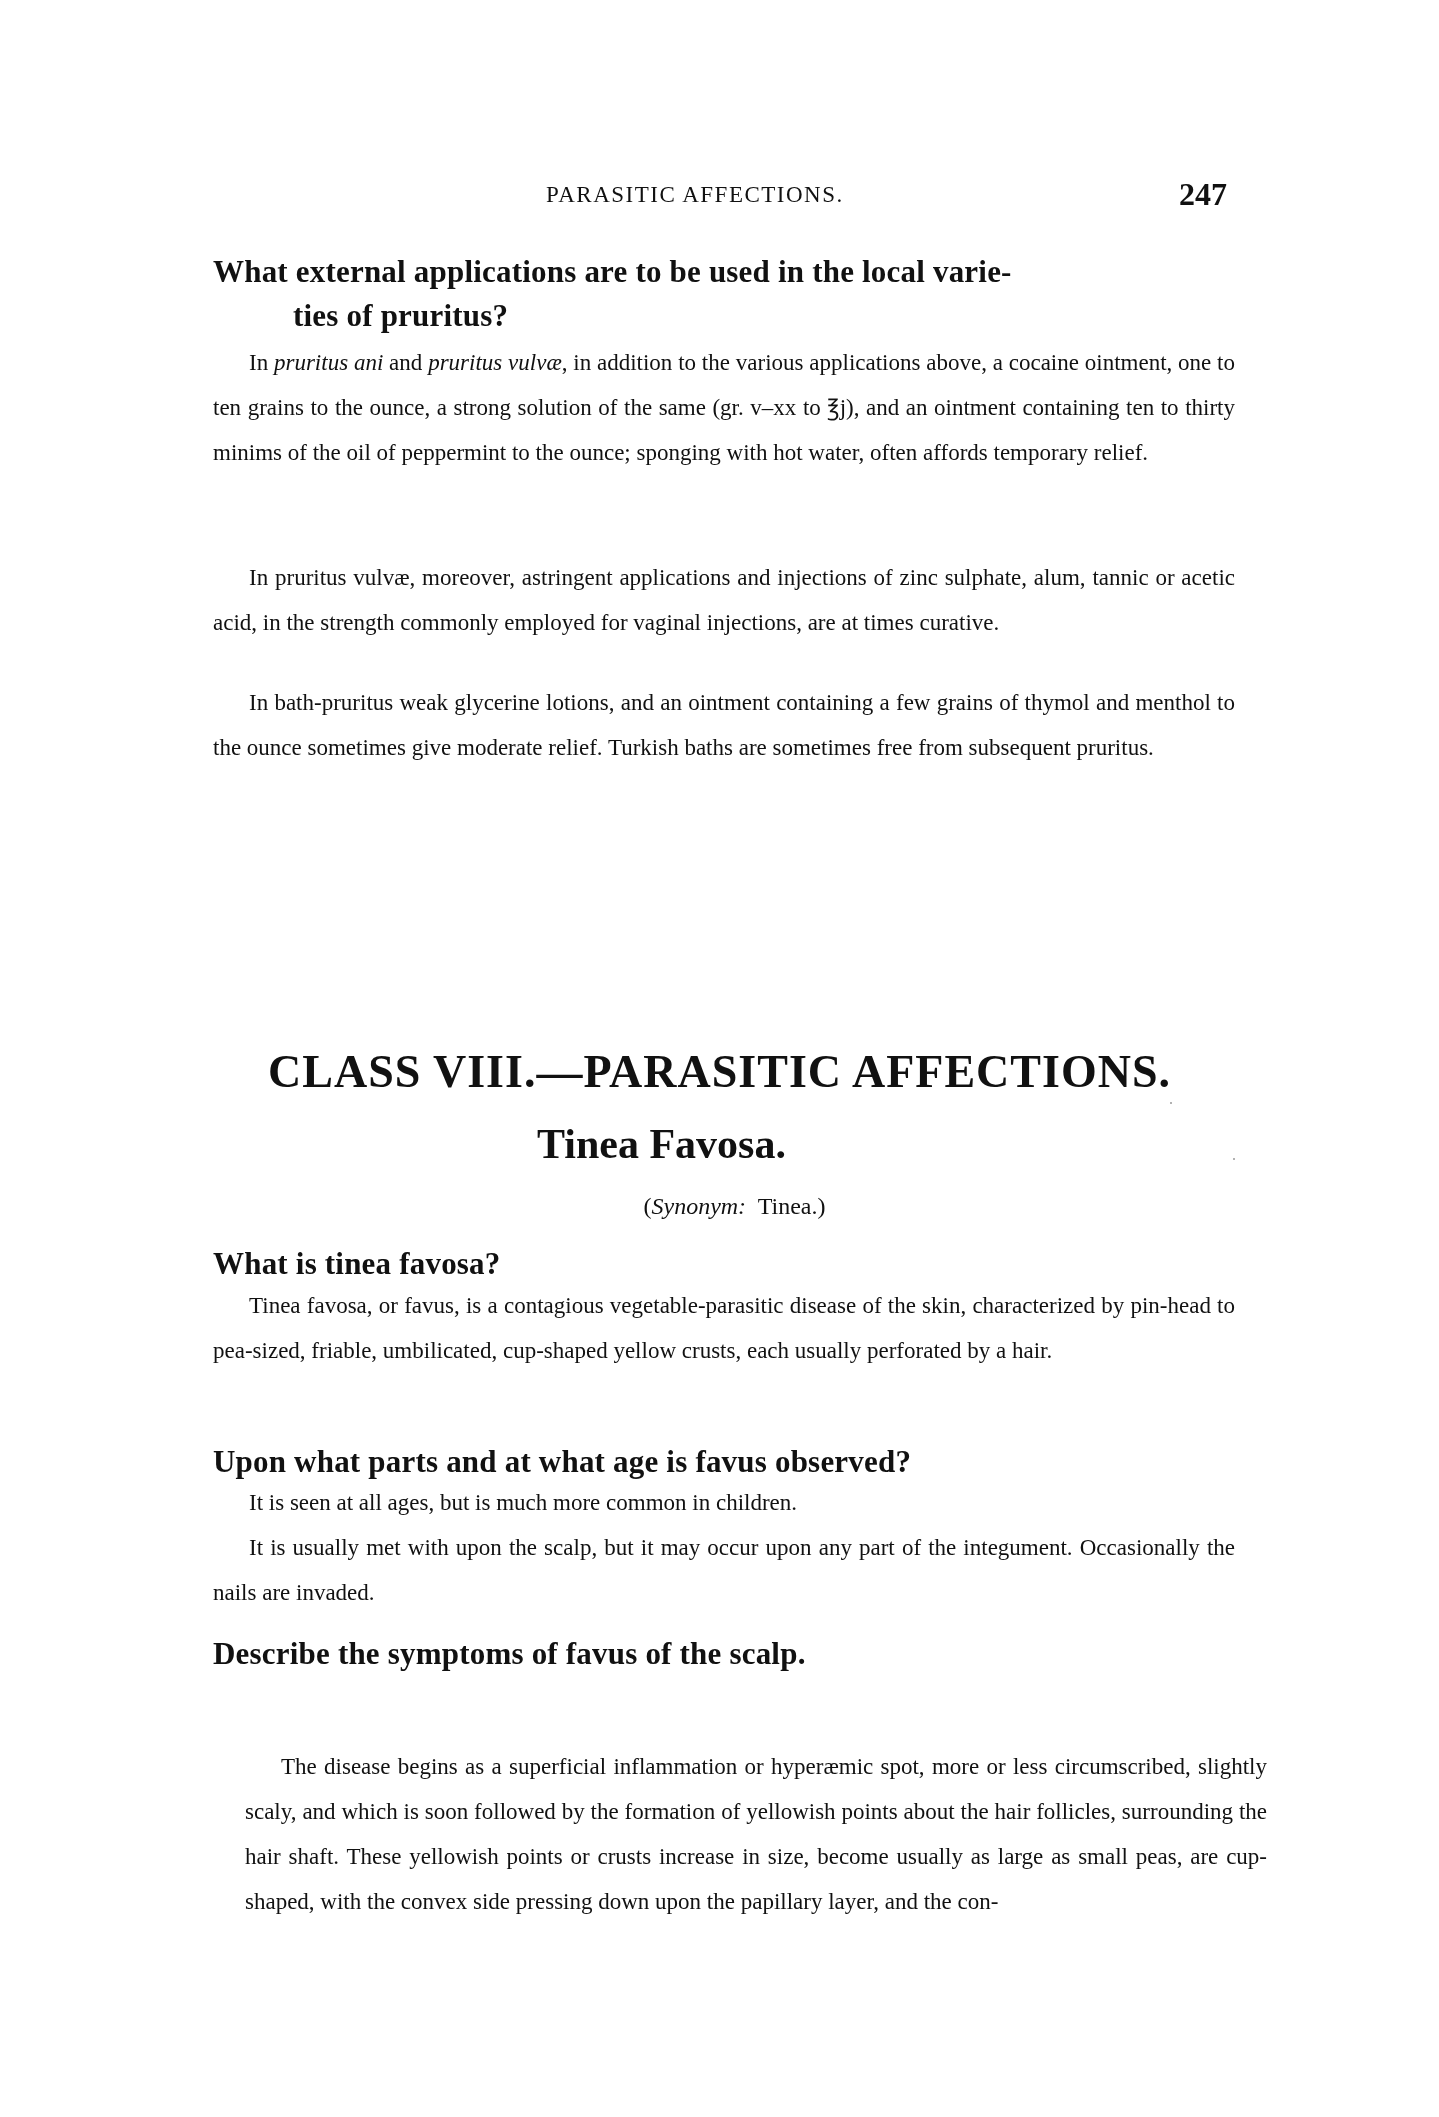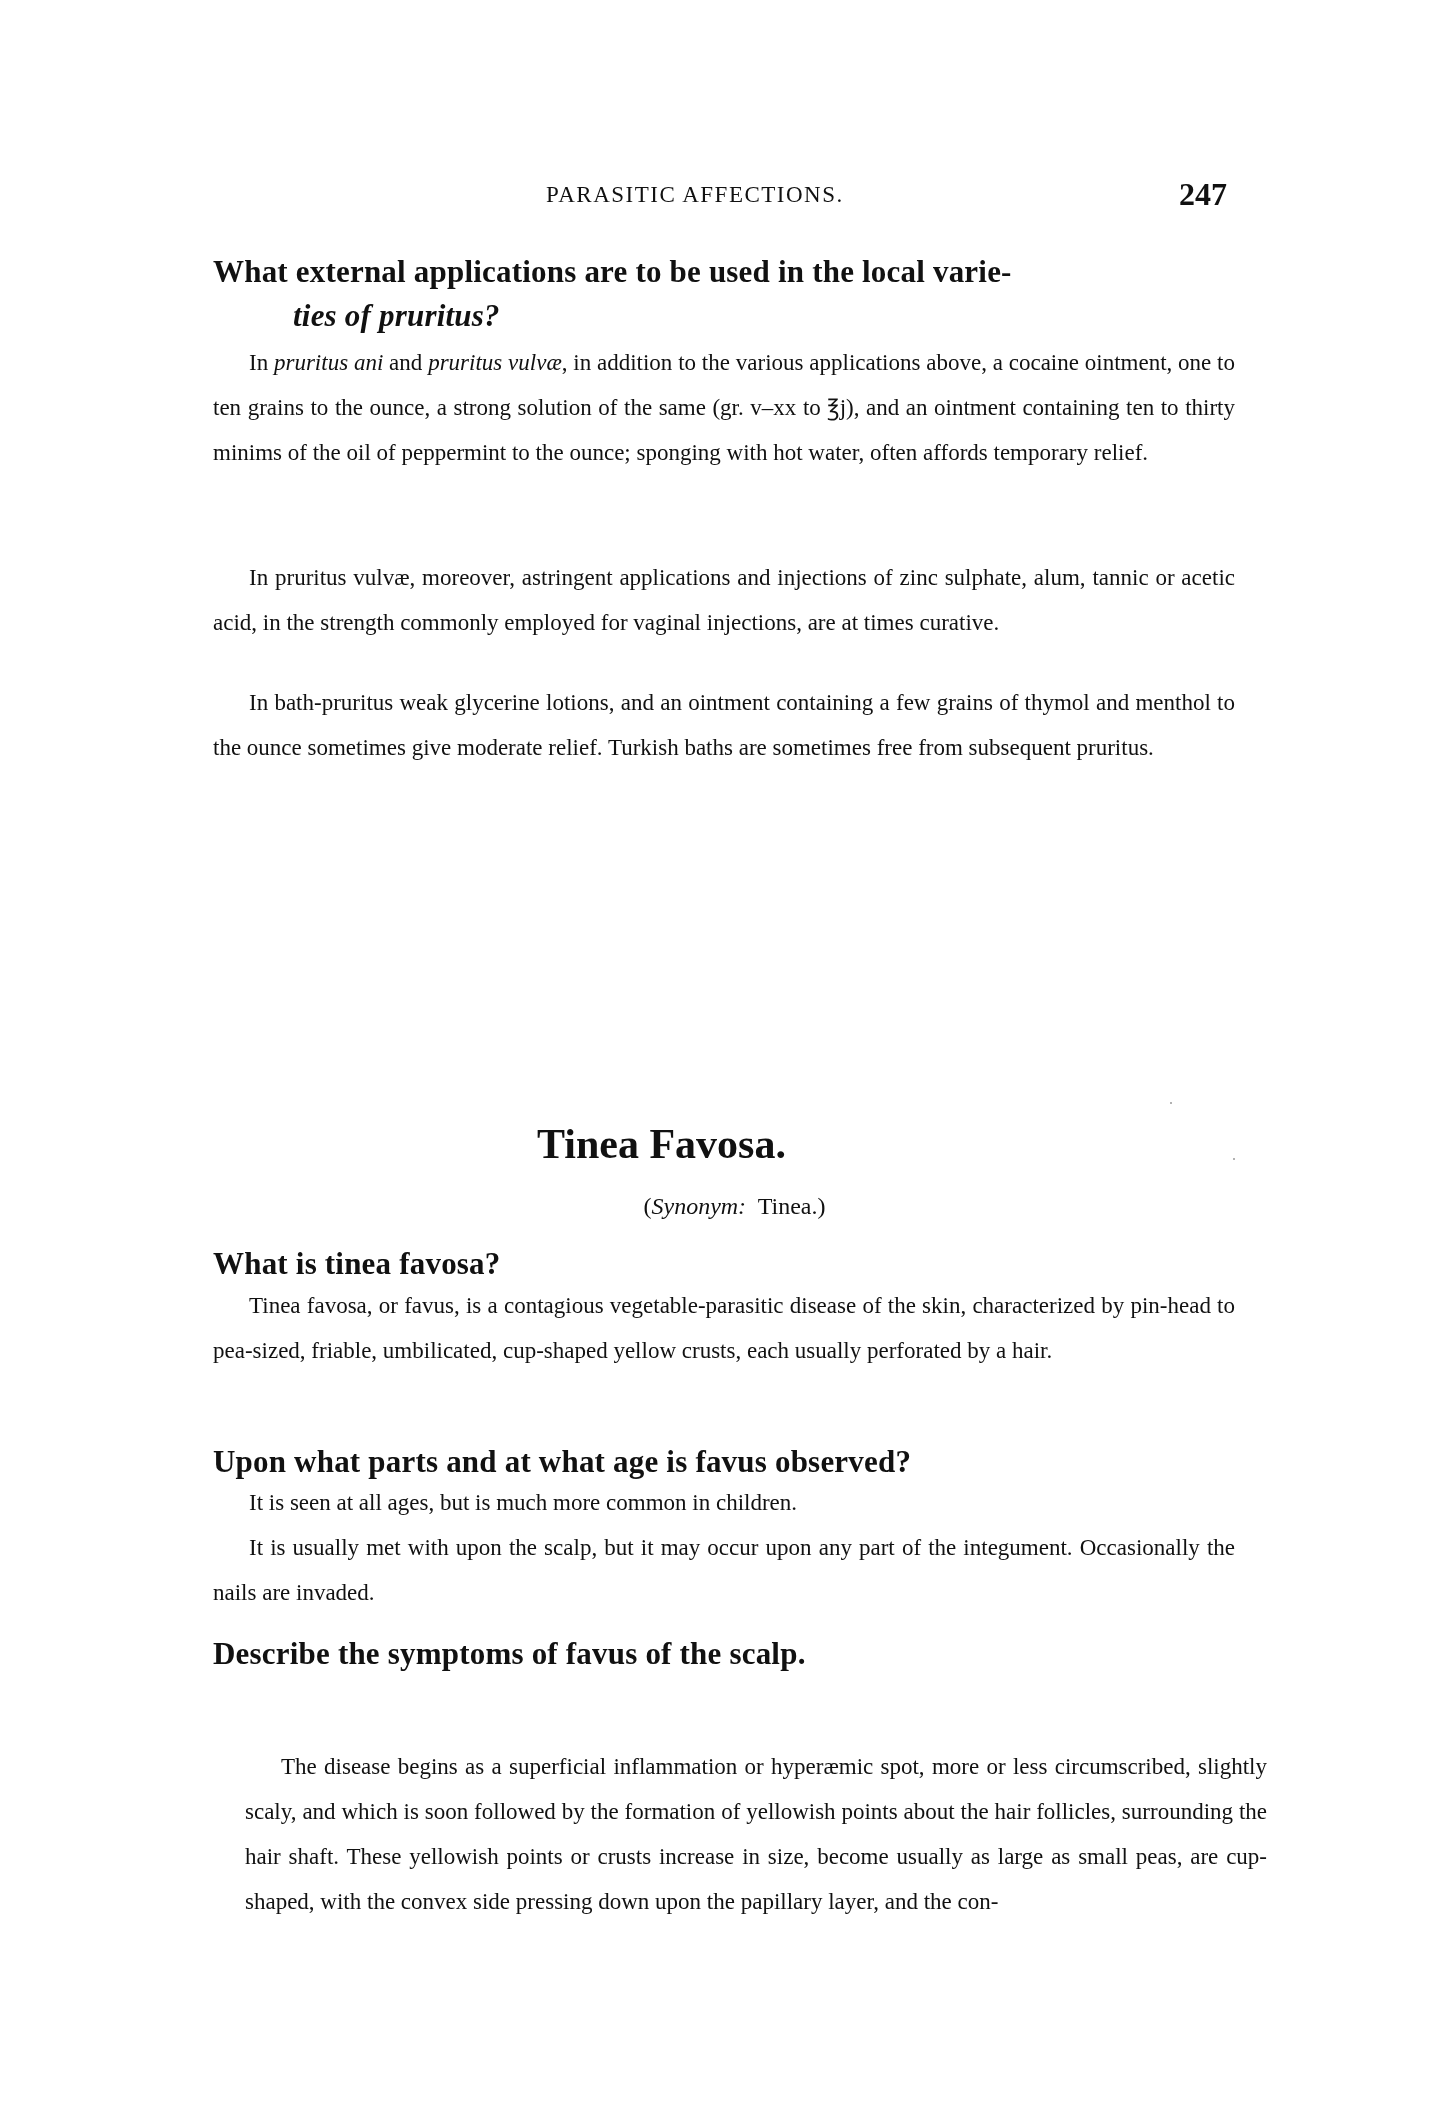--- a/index.html
+++ b/index.html
@@ -2,21 +2,21 @@
 <html><head>
 <meta charset="utf-8">
 <style>
   html, body { margin: 0; padding: 0; background: #ffffff; }
   body { width: 1439px; height: 2117px; position: relative; overflow: hidden; color: #111; font-family: "Liberation Serif", "DejaVu Serif", serif; }
   .page { position: absolute; left: 0; top: 0; width: 1439px; height: 2117px; }
   .running-head { position: absolute; top: 182px; left: 213px; width: 1022px; height: 40px; }
   .running-title { position: absolute; left: 333px; top: 0; font-size: 23px; letter-spacing: 1.5px; }
   .page-number { position: absolute; right: 8px; top: -6px; font-size: 32px; font-weight: bold; }
   .q { position: absolute; left: 213px; width: 1030px; font-weight: bold; font-size: 31px; line-height: 44px; letter-spacing: 0.2px; }
-  .q .indent2 { display: block; padding-left: 80px; font-style: italic; }
+  .q .indent2 { display: block; padding-left: 80px; }
   .para { position: absolute; left: 213px; width: 1022px; font-size: 23px; line-height: 45px; text-align: justify; text-align-last: left; }
   .para .first { text-indent: 36px; }
   .para p { margin: 0; }
   .class-title { position: absolute; top: 1045px; left: 0; width: 1439px; text-align: center; font-size: 46px; font-weight: bold; letter-spacing: 1px; }
   .section-title { position: absolute; top: 1120px; left: 0; width: 1297px; text-align: center; font-size: 42px; font-weight: bold; padding-left: 26px; box-sizing: border-box; }
   .synonym { position: absolute; top: 1193px; left: 0; width: 1439px; text-align: center; font-size: 24px; padding-left: 30px; box-sizing: border-box; }
   .synonym i { font-style: italic; margin-top: 20px; }
   .speck { position: absolute; width: 2px; height: 2px; background: #999; border-radius: 1px; }
 </style>
 </head>
@@ -39,20 +39,21 @@
   </div>
 
   <div class="para" style="top:555px;">
     <p class="first">In pruritus vulvæ, moreover, astringent applications and injections of zinc sulphate, alum, tannic or acetic acid, in the strength commonly employed for vaginal injections, are at times curative.</p>
   </div>
 
   <div class="para" style="top:680px;">
     <p class="first">In bath-pruritus weak glycerine lotions, and an ointment containing a few grains of thymol and menthol to the ounce sometimes give moderate relief.   Turkish baths are sometimes free from subsequent pruritus.</p>
   </div>
 
+  <div class="class-title">CLASS VIII.—PARASITIC AFFECTIONS.</div>
 
   <div class="section-title">Tinea Favosa.</div>
 
   <div class="synonym">(<i>Synonym:</i>&nbsp; <span>Tinea.</span>)</div>
 
   <div class="q" style="top:1242px;">What is tinea favosa?</div>
   <div class="para" style="top:1283px;">
     <p class="first">Tinea favosa, or favus, is a contagious vegetable-parasitic disease of the skin, characterized by pin-head to pea-sized, friable, umbilicated, cup-shaped yellow crusts, each usually perforated by a hair.</p>
   </div>
 

